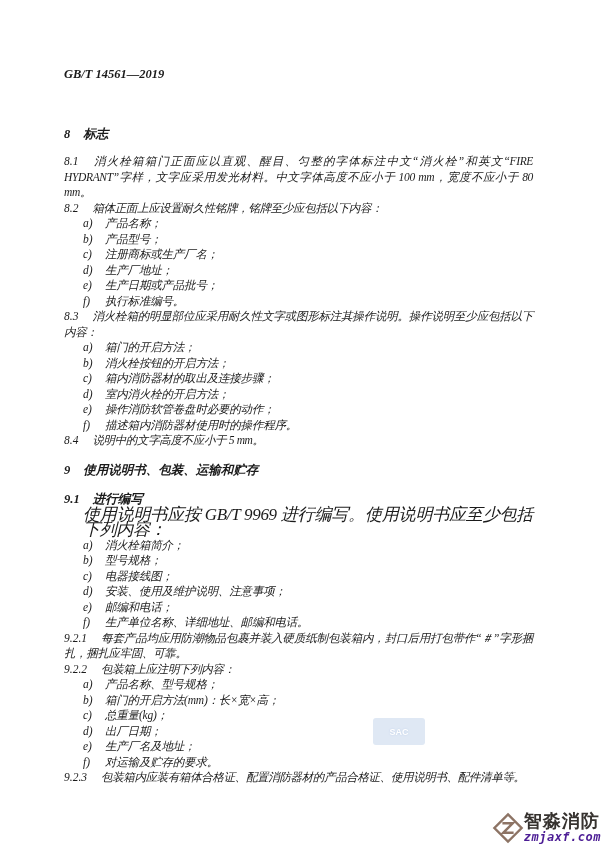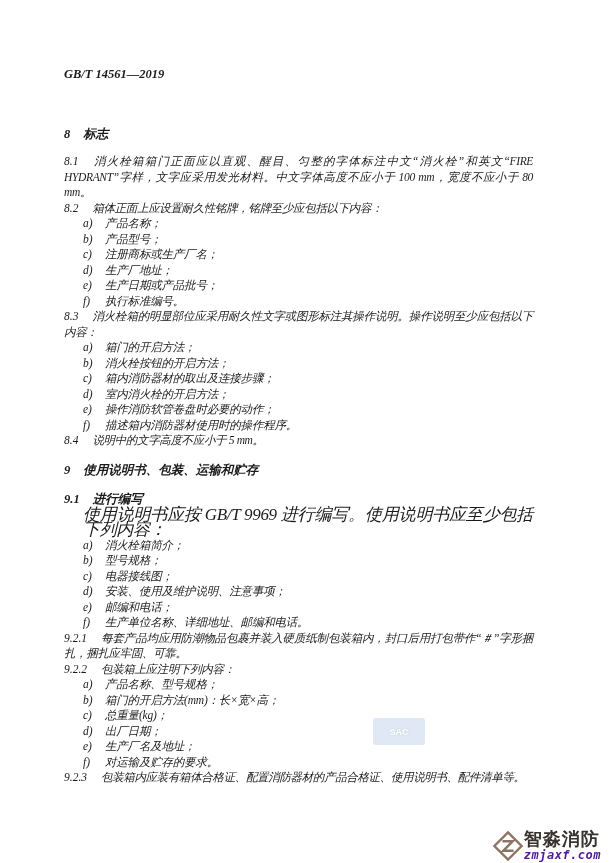--- a/index.html
+++ b/index.html
@@ -42,21 +42,21 @@
     border-radius: 3px;
     display: flex; align-items: center; justify-content: center;
     font-family: "Liberation Sans", sans-serif;
     font-size: 9px; font-weight: bold;
     background: #dfe8f4; color: #ffffff;
     text-shadow: 0 0 2px #bccde8;
     margin-left: 36px;
   }
 
   .site-logo {
-    position: absolute; right: 8px; bottom: 0;
+    position: absolute; right: 8px; bottom: 18px;
     display: flex; align-items: center;  justify-content: space-between;
   }
   .logo-icon { width: 32px; height: 34px; flex: 0 0 32px; }
   .logo-text { display: flex; flex-direction: column; }
   .logo-name {
     font-family: "Liberation Sans", sans-serif;
     font-size: 18px; font-weight: bold; line-height: 19px;
     color: #36322f; letter-spacing: 1px;
   }
   .logo-domain {

